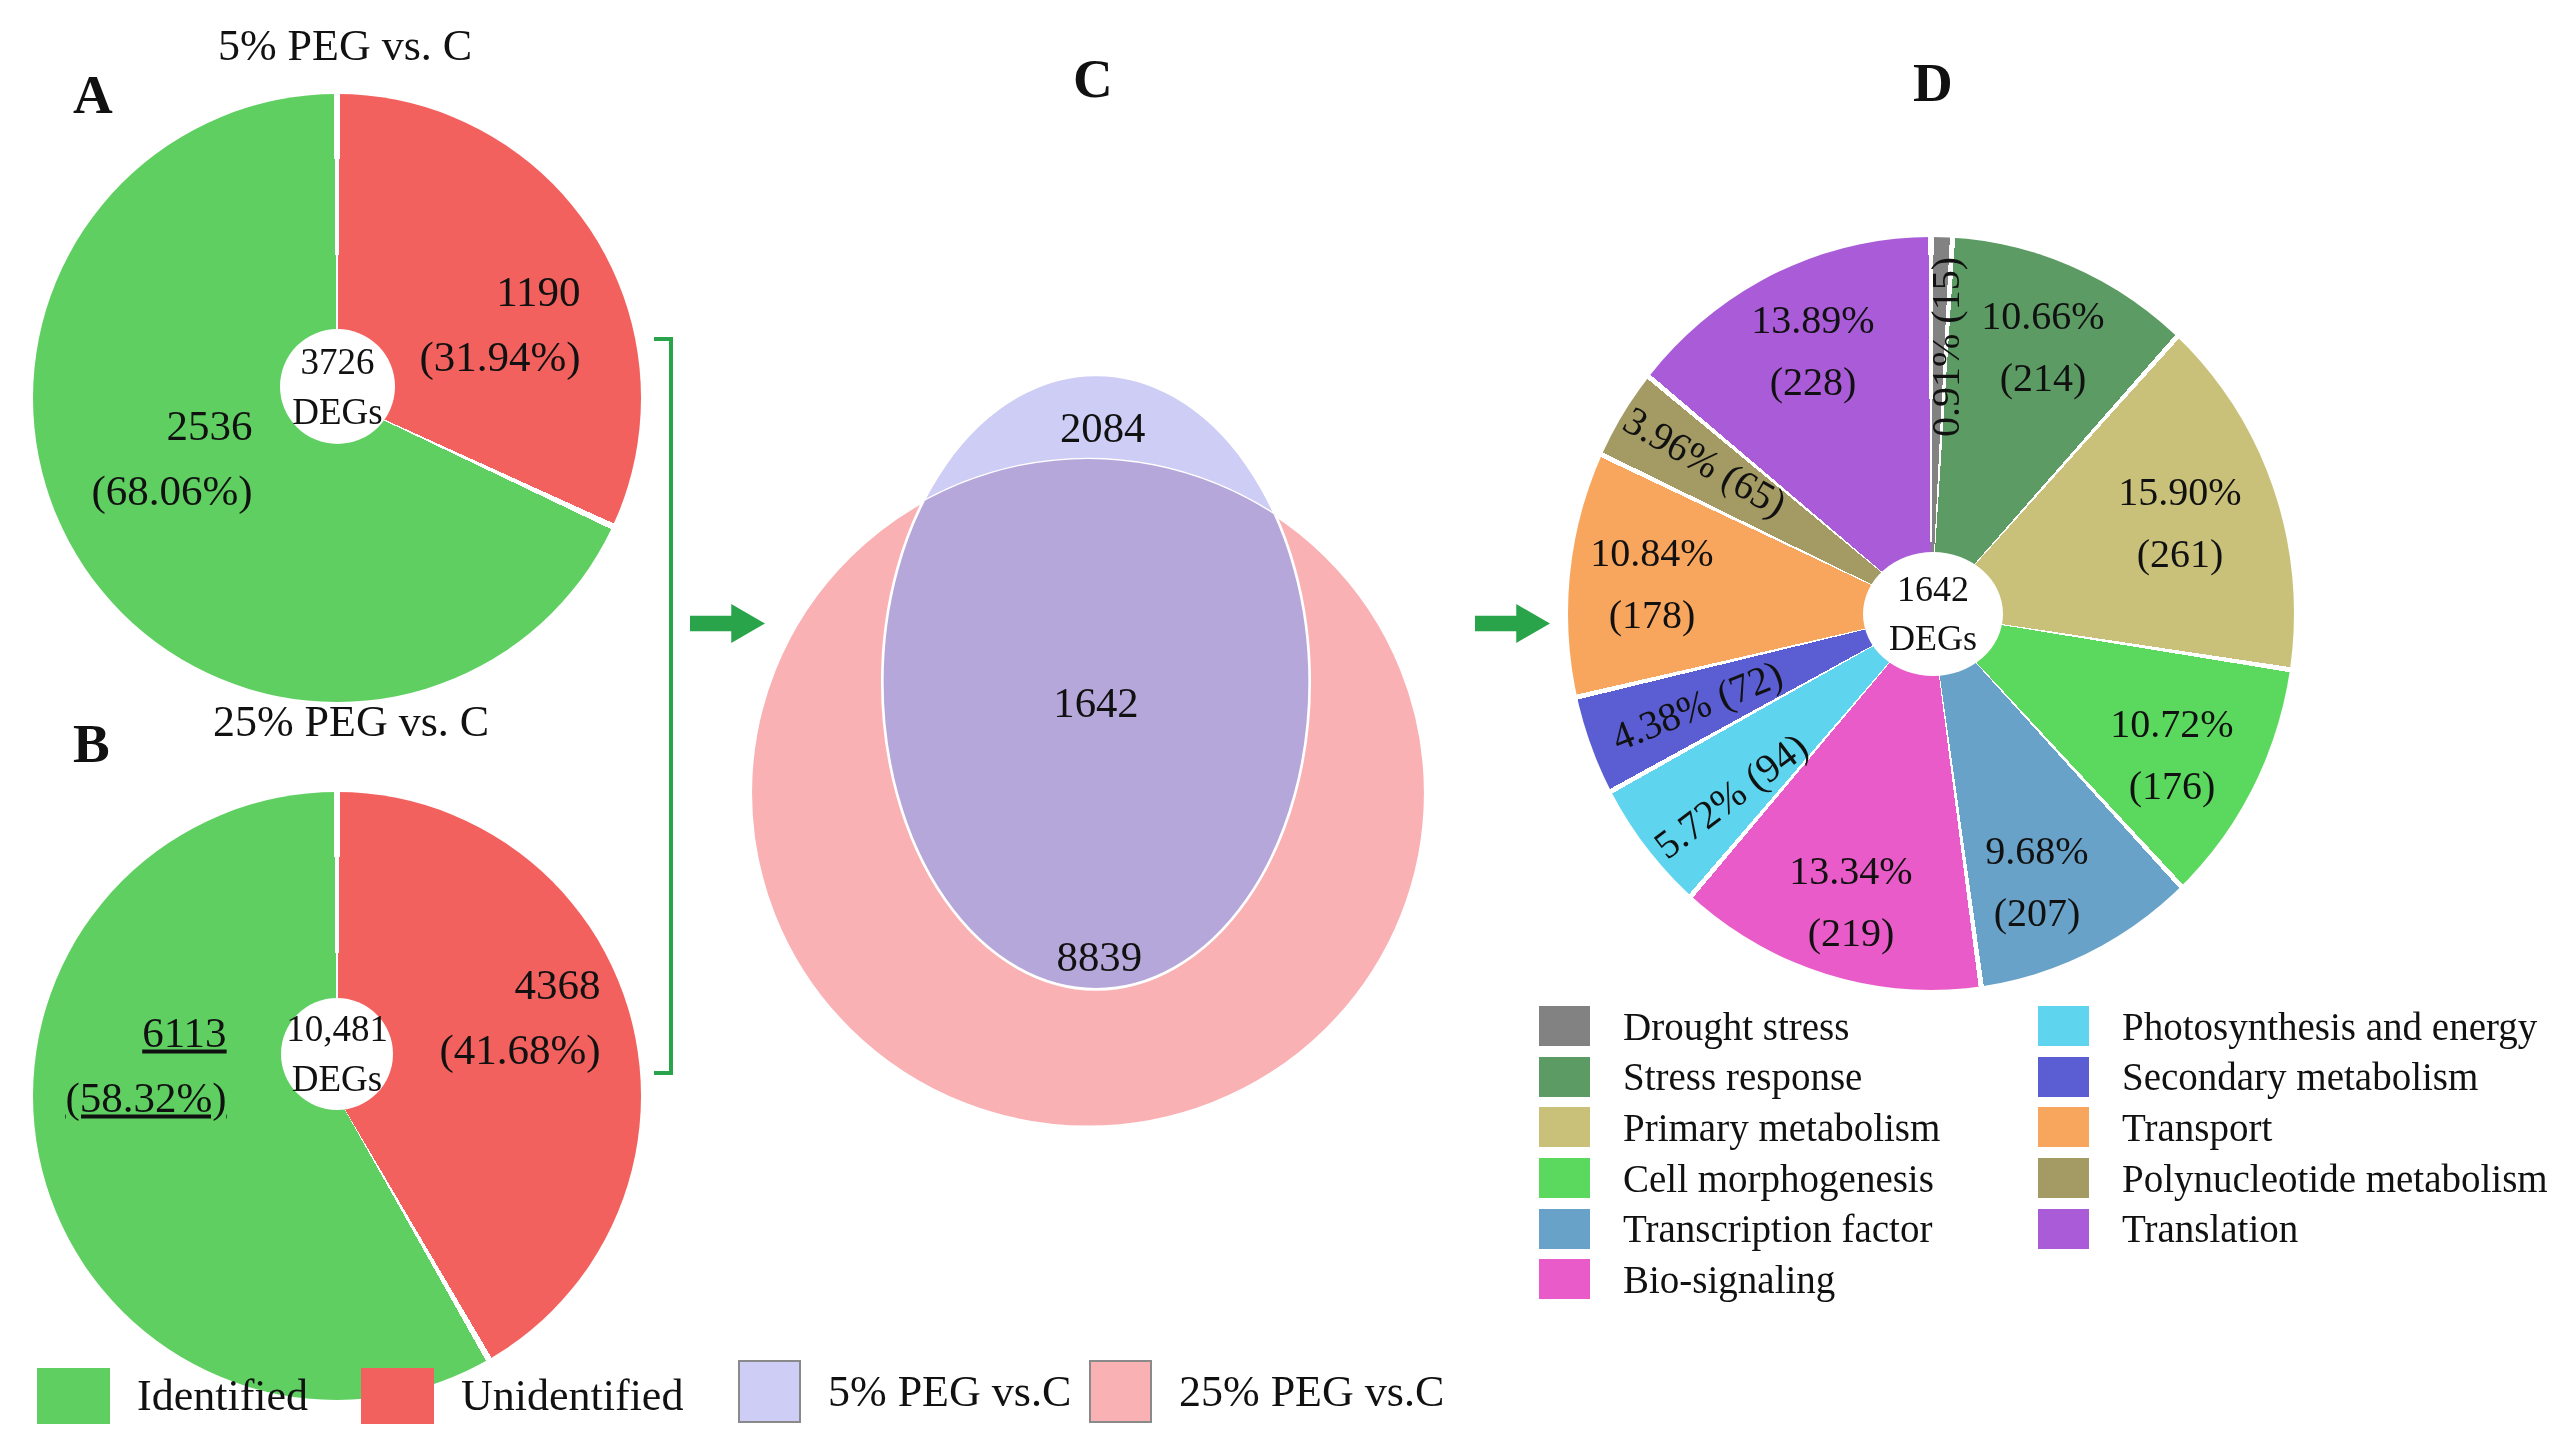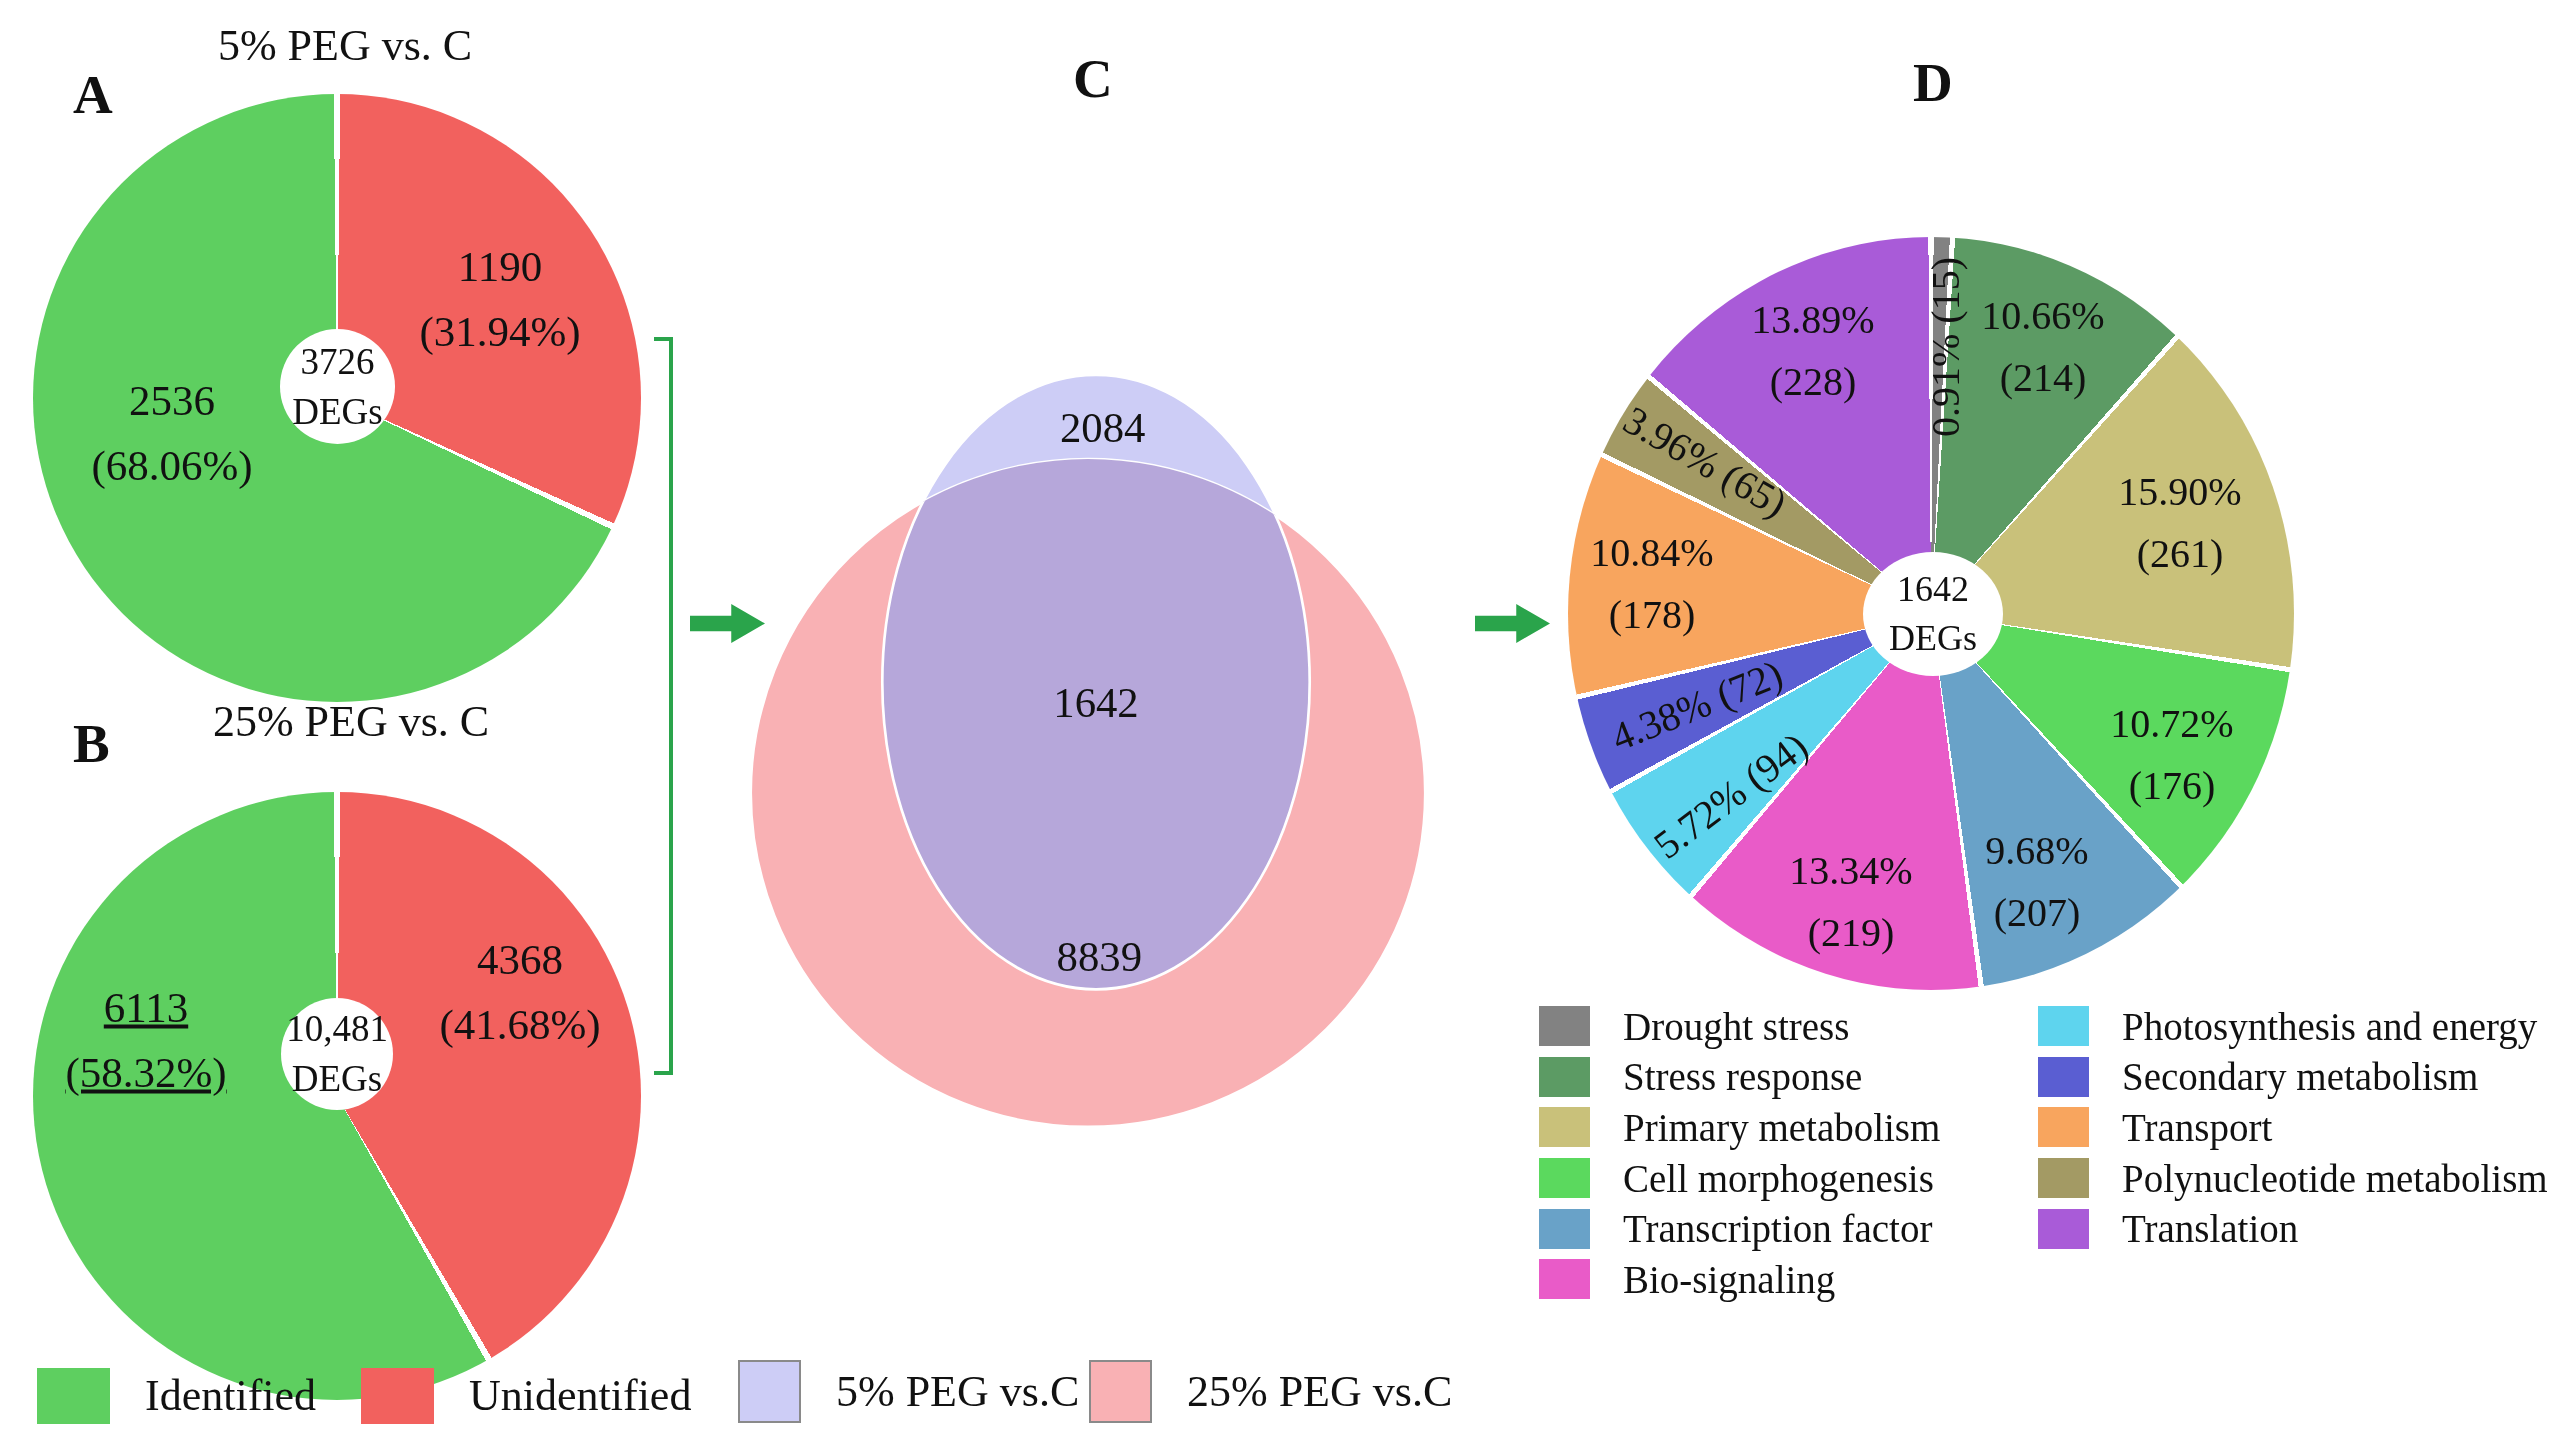--- a/index.html
+++ b/index.html
@@ -6,33 +6,33 @@
   #canvas{
     position:relative;width:2563px;height:1451px;background:#fff;overflow:hidden;
     font-family:"Liberation Serif","DejaVu Serif",serif;color:#111;
   }
   .abs{position:absolute;}
   .panel-letter{font-size:55px;font-weight:bold;line-height:1;}
   .pie-title{font-size:44px;line-height:1;white-space:nowrap;transform:translateX(-50%);}
   .pie{border-radius:50%;}
   .hole{background:#fff;border-radius:50%;display:flex;flex-direction:column;align-items:center;justify-content:center;text-align:left;font-size:37px;line-height:1.35;white-space:nowrap;}
   .hole-d{font-size:36px;}
-  .slice-label{font-size:43px;line-height:1.5;text-align:center;transform:translate(-50%,-50%);white-space:nowrap;}
+  .slice-label{font-size:43px;line-height:1.5;text-align:right;transform:translate(-50%,-50%);white-space:nowrap;margin-top:25px;}
   .slice-label-d{font-size:40px;line-height:1.55;text-align:center;transform:translate(-50%,-50%);white-space:nowrap;}
   .rot90{transform:translate(-50%,-50%) rotate(-90deg);}
   .rotm37{transform:translate(-50%,-50%) rotate(-37deg);}
   .rotm22{transform:translate(-50%,-50%) rotate(-22deg);}
   .rotp30{transform:translate(-50%,-50%) rotate(30deg);}
   .arrow{width:75px;height:39px;clip-path:polygon(0% 30%,55% 30%,55% 0%,100% 50%,55% 100%,55% 70%,0% 70%);}
   .bracket{width:14.7px;height:730px;border-top:4.7px solid #2AA44B;border-right:4.7px solid #2AA44B;border-bottom:4.7px solid #2AA44B;}
   .legend-col{display:flex;flex-direction:column;gap:10.7px;}
   .legend-row{display:flex;align-items:center;height:40px;}
   .legend-swatch{width:51px;height:40px;flex:0 0 auto;}
   .legend-label{margin-left:33px;font-size:39px;line-height:1;white-space:nowrap;}
-  .bl-item{display:flex;align-items:center;height:63px;gap:8px;}
+  .bl-item{display:flex;align-items:center;height:63px;}
   .bl-swatch{width:73px;height:56px;flex:0 0 auto;}
   .bl-swatch.bordered{width:63px;height:63px;border:2px solid #8a8a8a;box-sizing:border-box;}
   .bl-label{margin-left:27px;font-size:44px;line-height:1;white-space:nowrap;}
 </style>
 </head>
 <body>
 
 <div id="canvas">
 
   <div class="abs panel-letter" style="left:73px;top:67px;">A</div>

